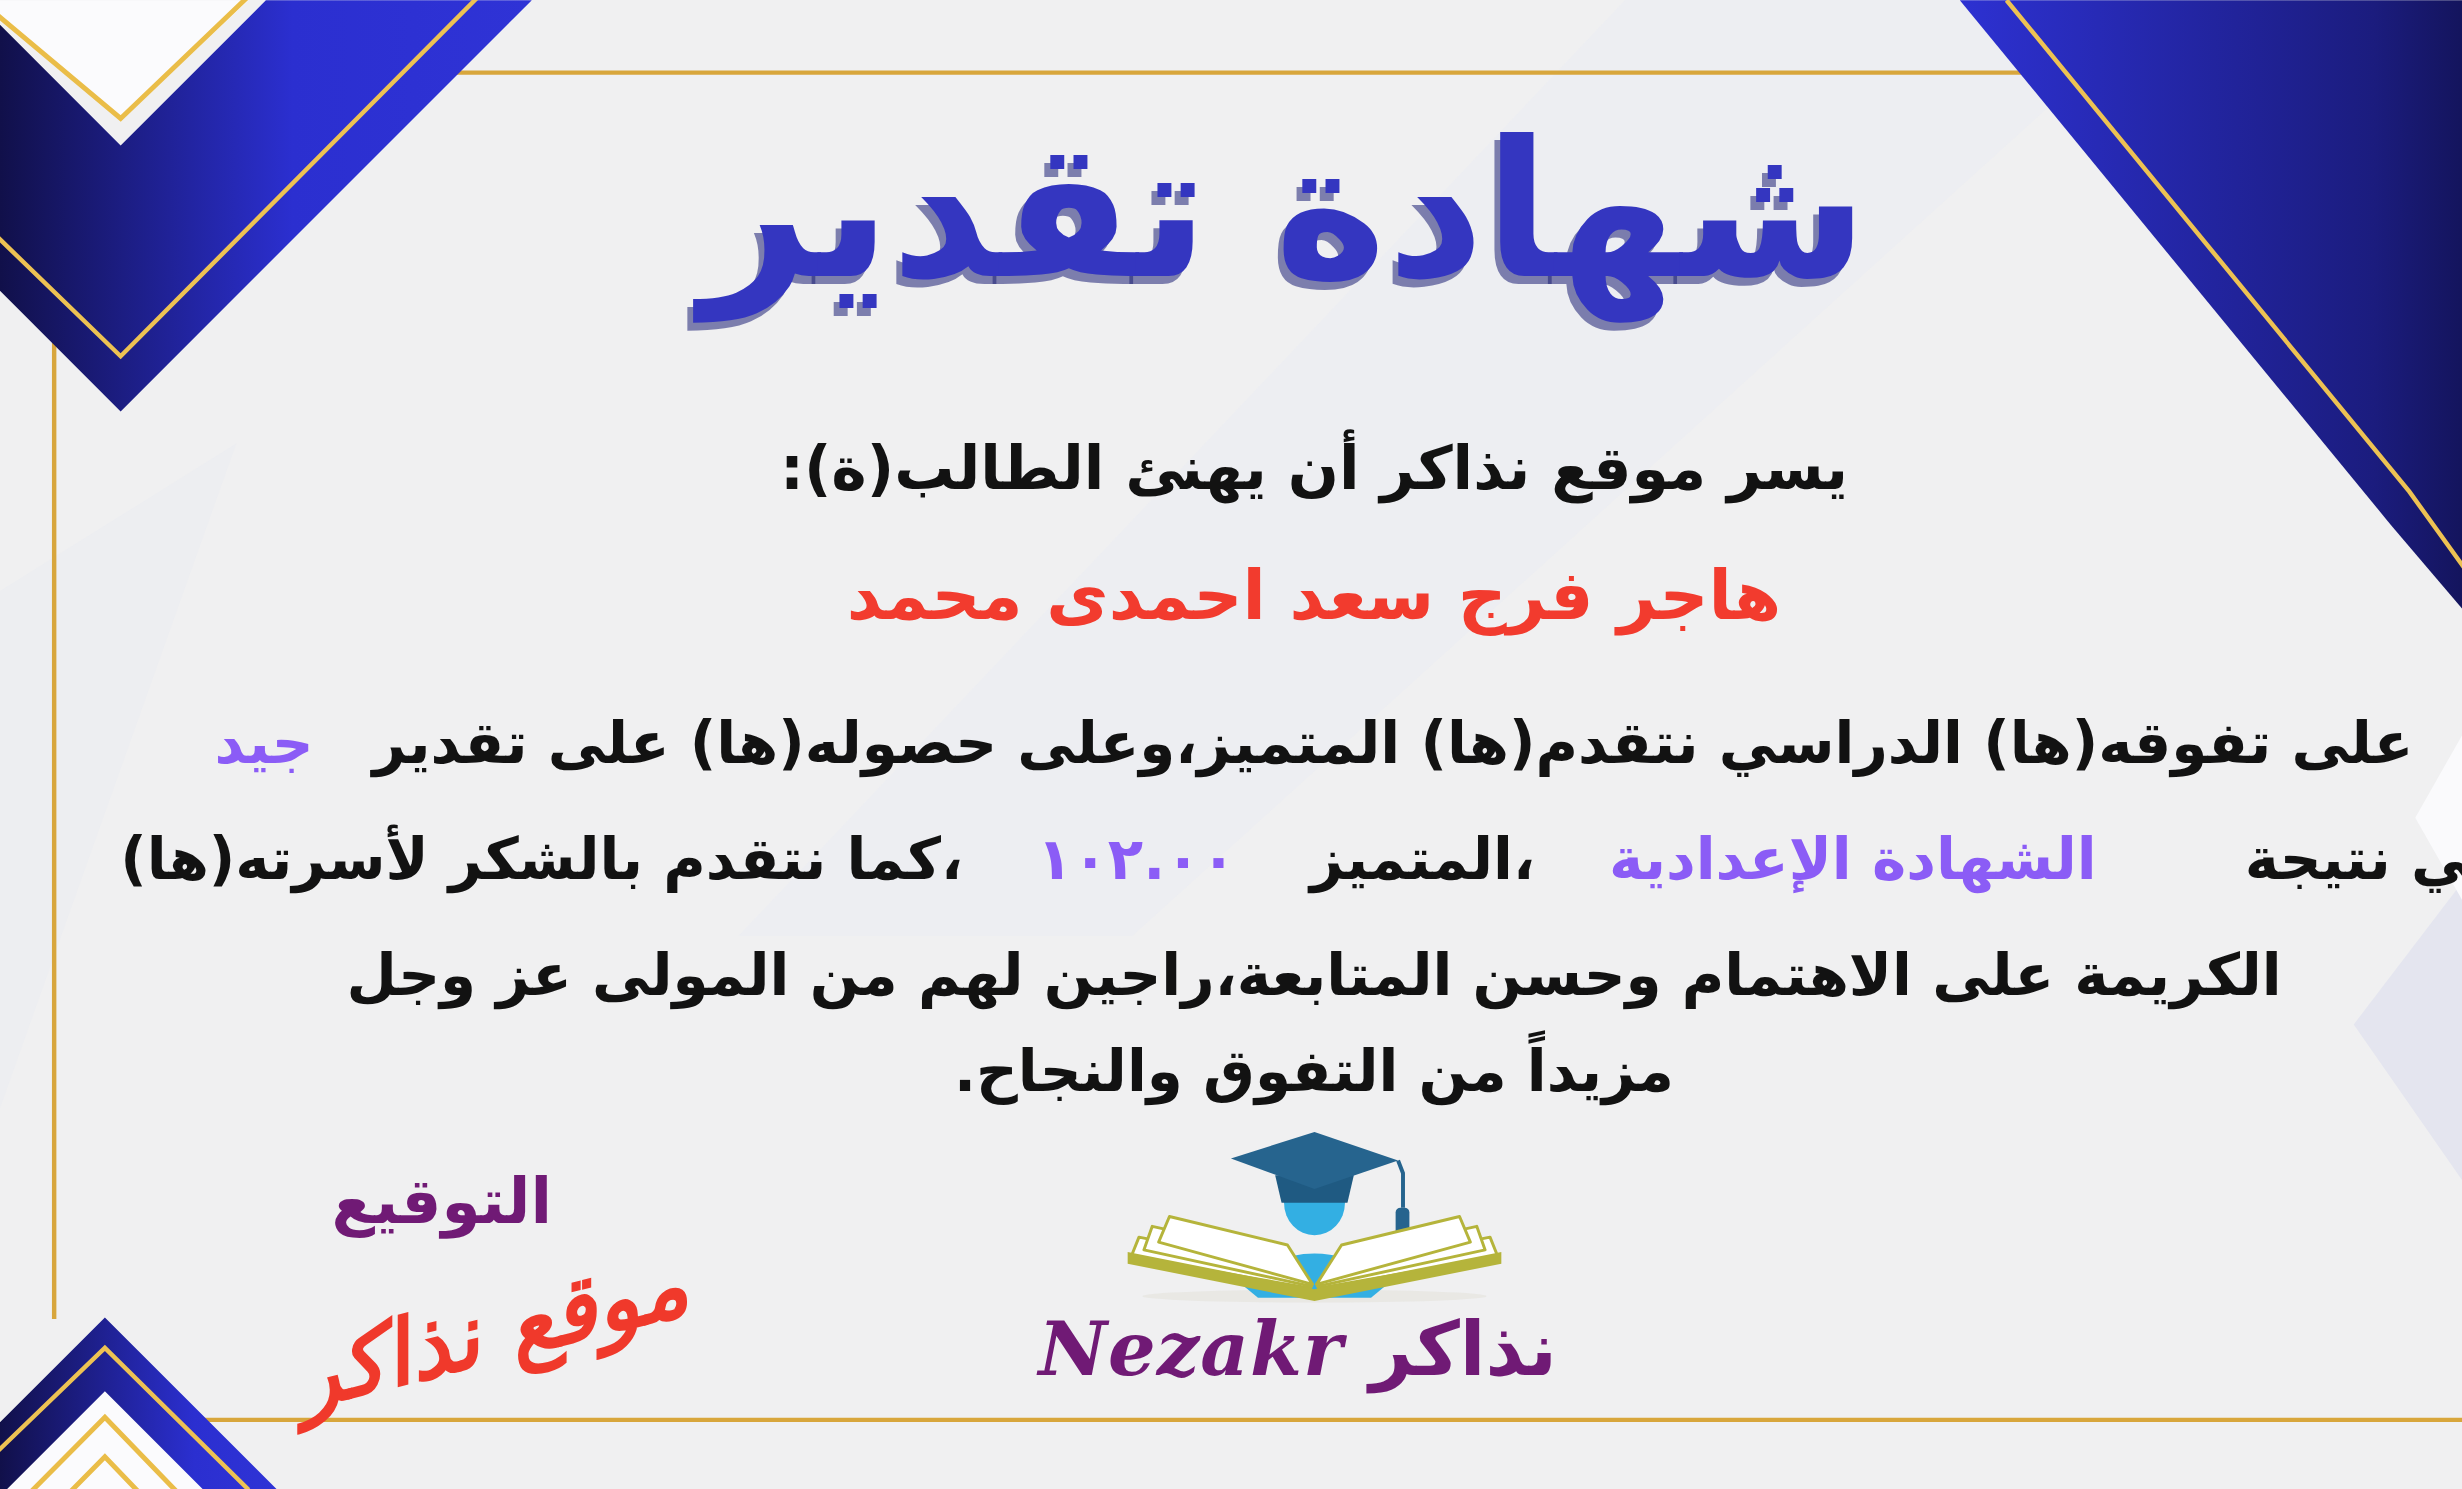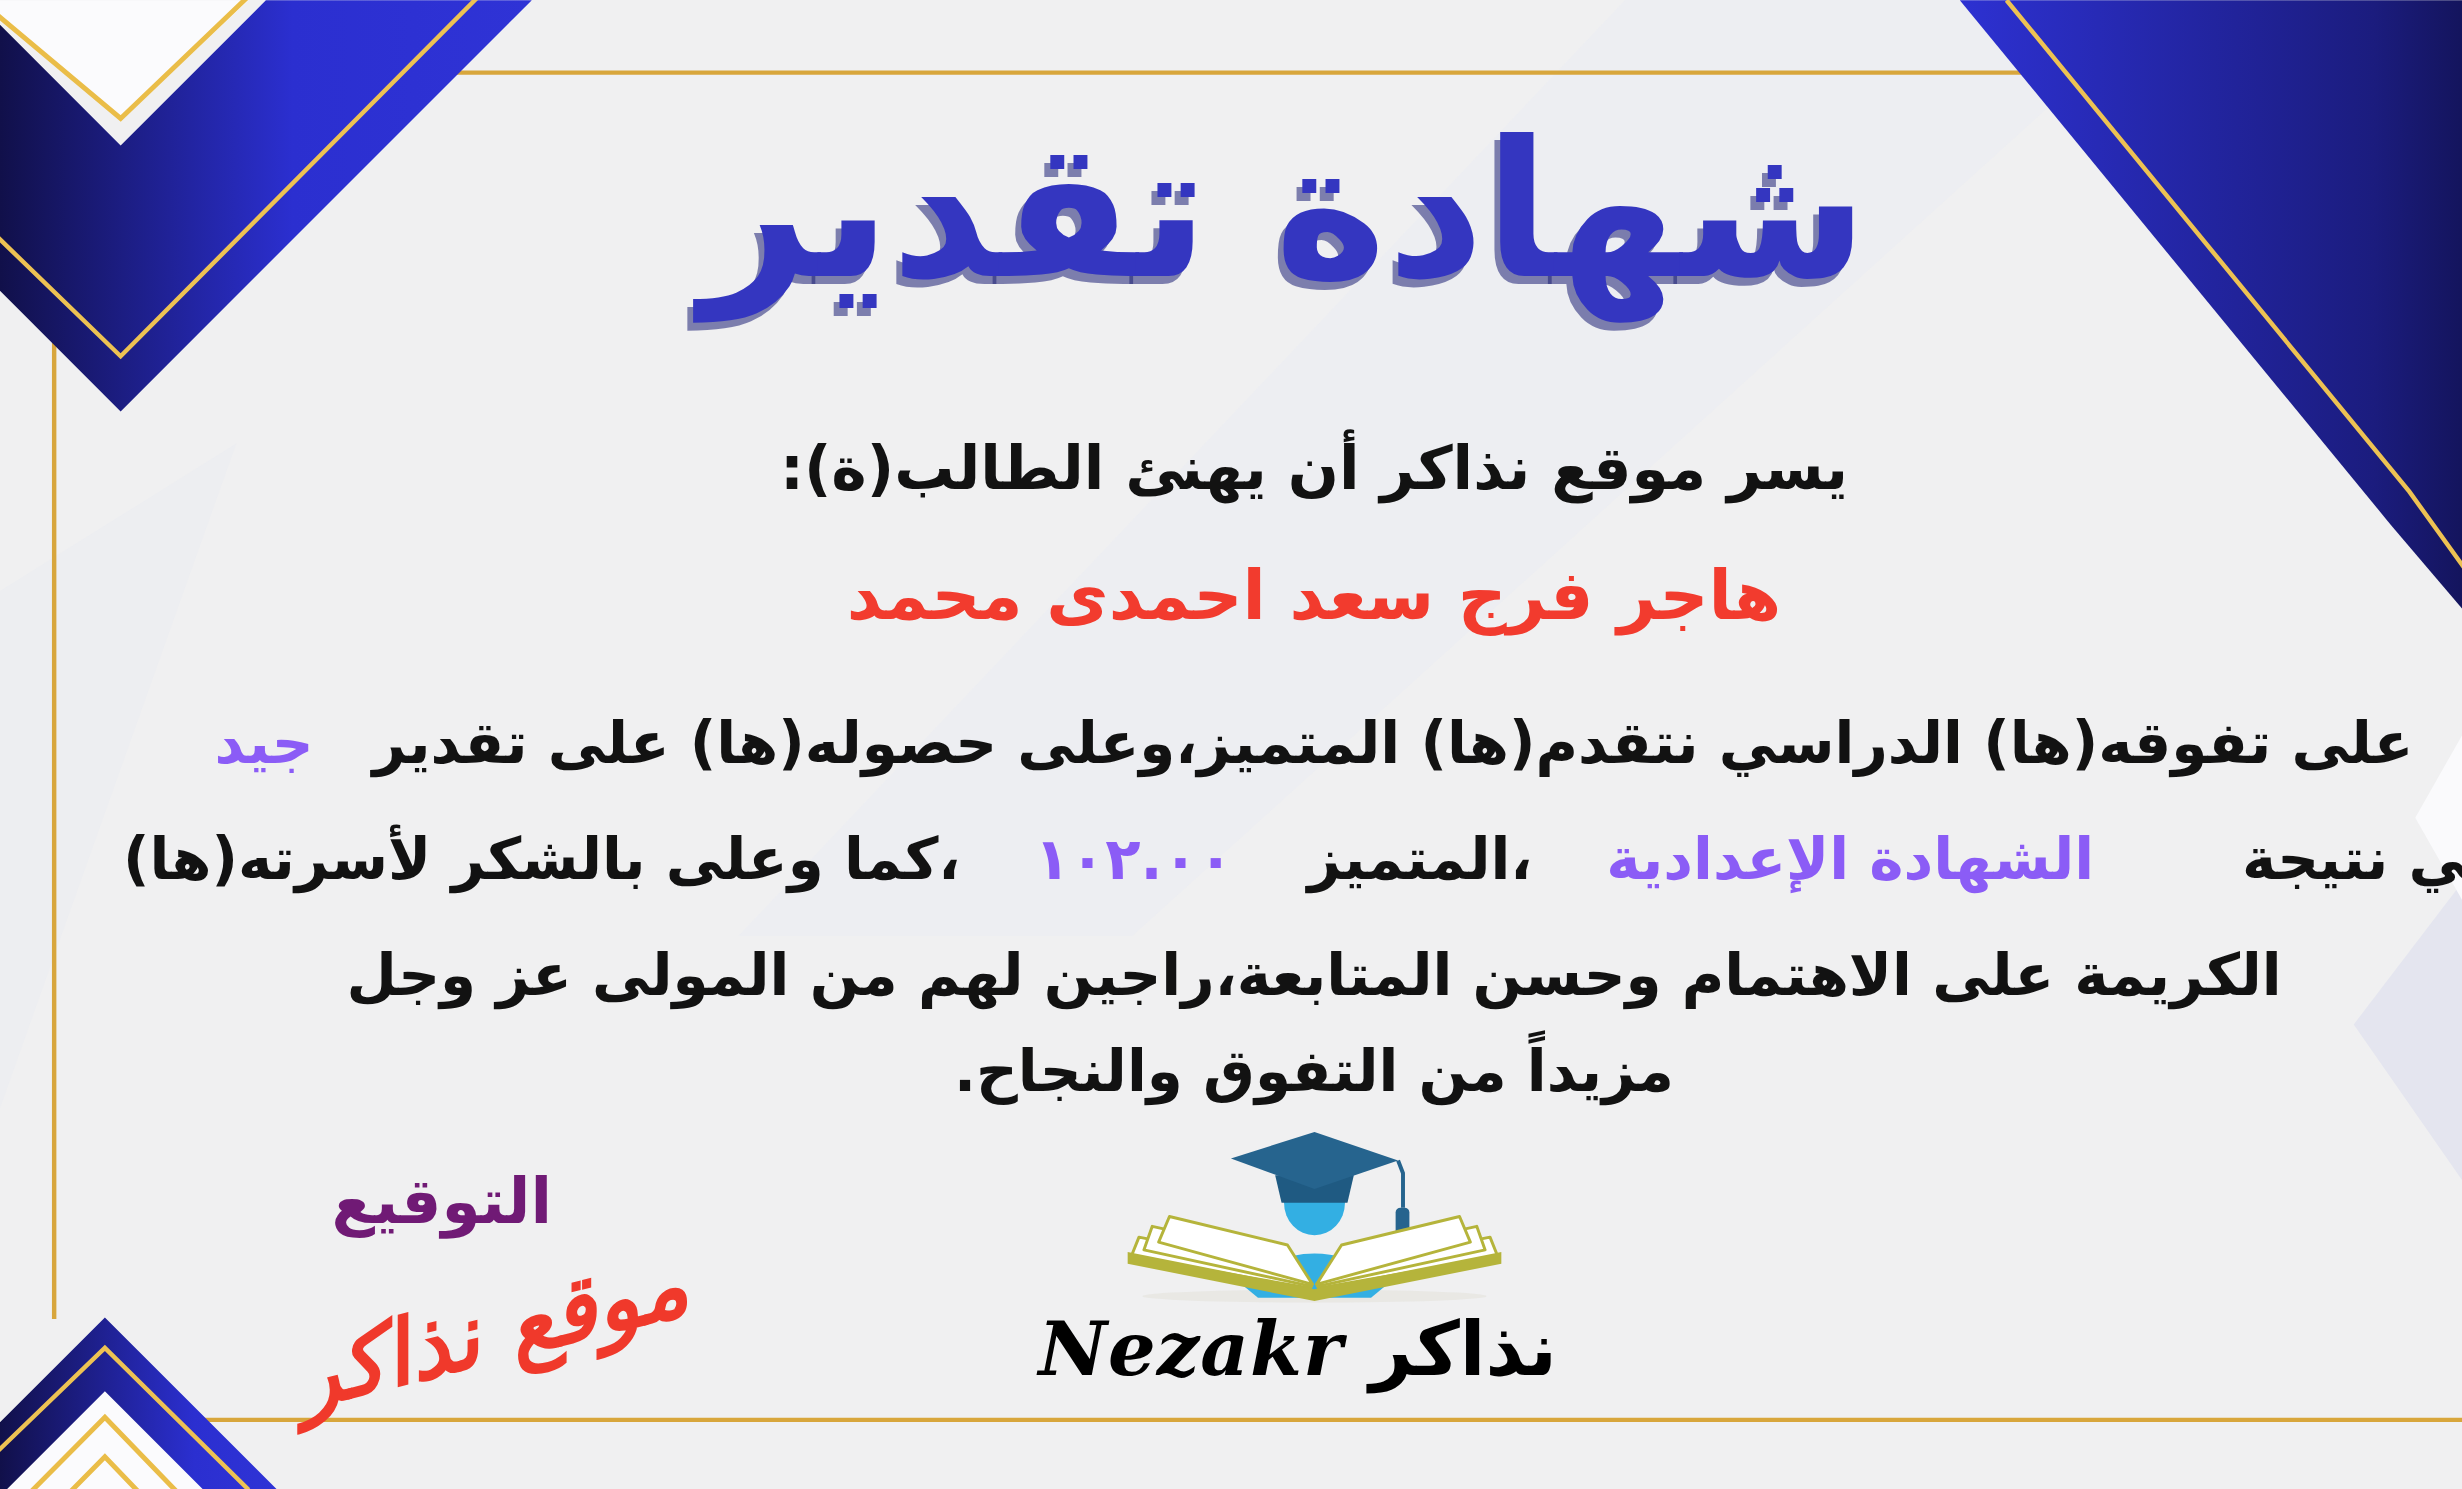--- a/index.html
+++ b/index.html
@@ -48,21 +48,21 @@
     font-family:"DejaVu Serif",serif;
     font-style:italic;font-weight:bold;
     font-size:89px;color:#F0392B;
     transform:rotate(-14deg);
     white-space:nowrap;
   }
   svg.logo{position:absolute;left:1105px;top:1128px;width:419px;height:177px;overflow:visible;}
   .logo-text{
     position:absolute;left:1074px;top:1305px;width:483px;
     text-align:center;direction:rtl;
-    font-weight:bold;font-size:75px;color:#000000;
+    font-weight:bold;font-size:75px;color:#701a75;
     font-family:"DejaVu Serif","DejaVu Sans",serif;
     white-space:nowrap;
   }
   .logo-text .latin{font-style:italic;letter-spacing:1px;}
 </style>
 </head>
 <body>
 
 <div id="certificate">
 
@@ -124,21 +124,21 @@
 
   <div class="line intro">يسر موقع نذاكر أن يهنئ الطالب(ة):</div>
 
   <div class="line name">هاجر فرج سعد احمدى محمد</div>
 
   <div class="line body-line l3">
     <span>على تفوقه(ها) الدراسي نتقدم(ها) المتميز،وعلى حصوله(ها) على تقدير</span><span class="red grade">جيد</span>
   </div>
 
   <div class="line body-line l4">
-    <span>في نتيجة</span><span class="red cert-name">الشهادة الإعدادية</span><span>،المتميز</span><span class="red total">١٠٢.٠٠</span><span>،كما وعلى بالشكر لأسرته(ها)</span>
+    <span>في نتيجة</span><span class="red cert-name">الشهادة الإعدادية</span><span>،المتميز</span><span class="red total">١٠٢.٠٠</span><span>،كما نتقدم بالشكر لأسرته(ها)</span>
   </div>
 
   <div class="line body-line l5">الكريمة على الاهتمام وحسن المتابعة،راجين لهم من المولى عز وجل</div>
   <div class="line body-line l6">مزيداً من التفوق والنجاح.</div>
 
   <div class="sig-label">التوقيع</div>
   <div class="sig-script">موقع نذاكر</div>
 
   <svg class="logo" viewBox="0 0 850 360" aria-hidden="true">
     <ellipse cx="425" cy="342" rx="350" ry="13" fill="#E6E4DE" opacity="0.7"></ellipse>

